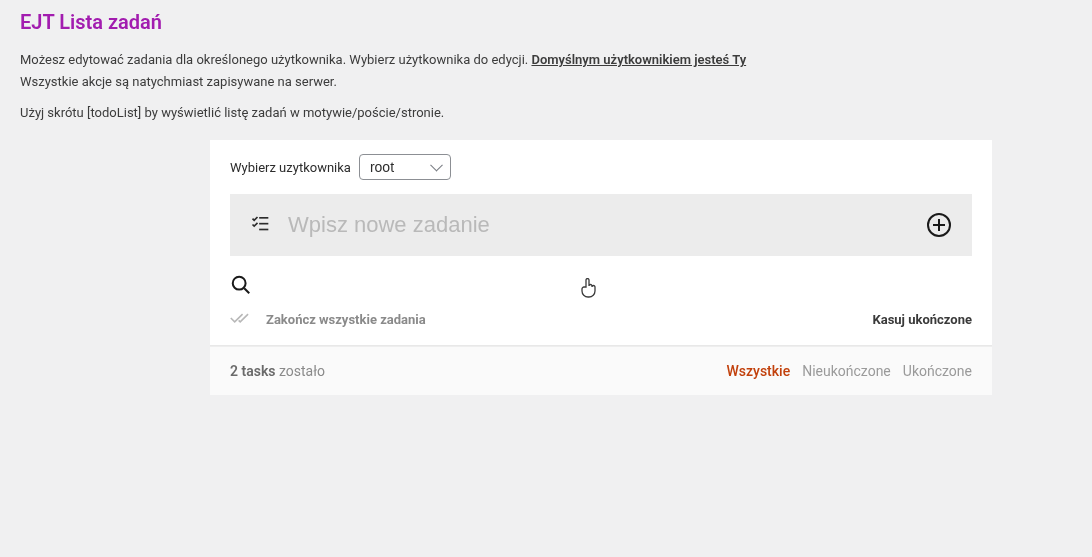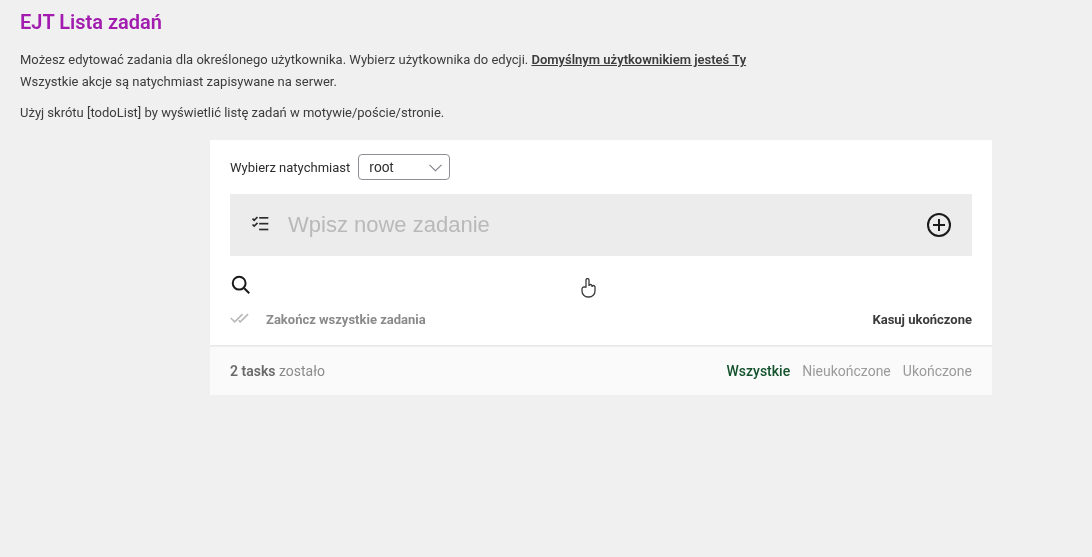--- a/index.html
+++ b/index.html
@@ -149,21 +149,21 @@
       padding: 16px 20px;
       display: flex;
       justify-content: space-between;
       align-items: center;
       font-size: 14px;
     }
     .footer-left { color: #8a8a8a; }
     .footer-left strong { color: #6a6a6a; font-weight: 600; }
     .filters { display: flex; gap: 12px; }
     .filter { color: #9a9a9a; cursor: pointer; }
-    .filter.active { color: #14532d; font-weight: 500; }
+    .filter.active { color: #c2410c; font-weight: 500; }
     .cursor-pointer {
       position: absolute;
       left: 580px;
       top: 278px;
       pointer-events: none;
     }
   </style>
 </head>
 <body>
 
@@ -172,21 +172,21 @@
 <p class="intro-text">
   <span>Możesz edytować zadania dla określonego użytkownika. Wybierz użytkownika do edycji. </span><strong>Domyślnym użytkownikiem jesteś Ty</strong><br>
   <span>Wszystkie akcje są natychmiast zapisywane na serwer.</span>
 </p>
 
 <p class="shortcode-text">Użyj skrótu [todoList] by wyświetlić listę zadań w motywie/poście/stronie.</p>
 
 <div class="todo-panel">
 
   <div class="user-select-row">
-    <span class="user-select-label">Wybierz natychmiast</span>
+    <span class="user-select-label">Wybierz uzytkownika</span>
     <div class="user-select">
       <select>
         <option>root</option>
       </select>
     </div>
   </div>
 
   <div class="new-task-bar">
     <span class="checklist-icon">
       <svg width="20" height="20" viewBox="0 0 24 24" fill="none" stroke="#2c2c2c" stroke-width="2">

